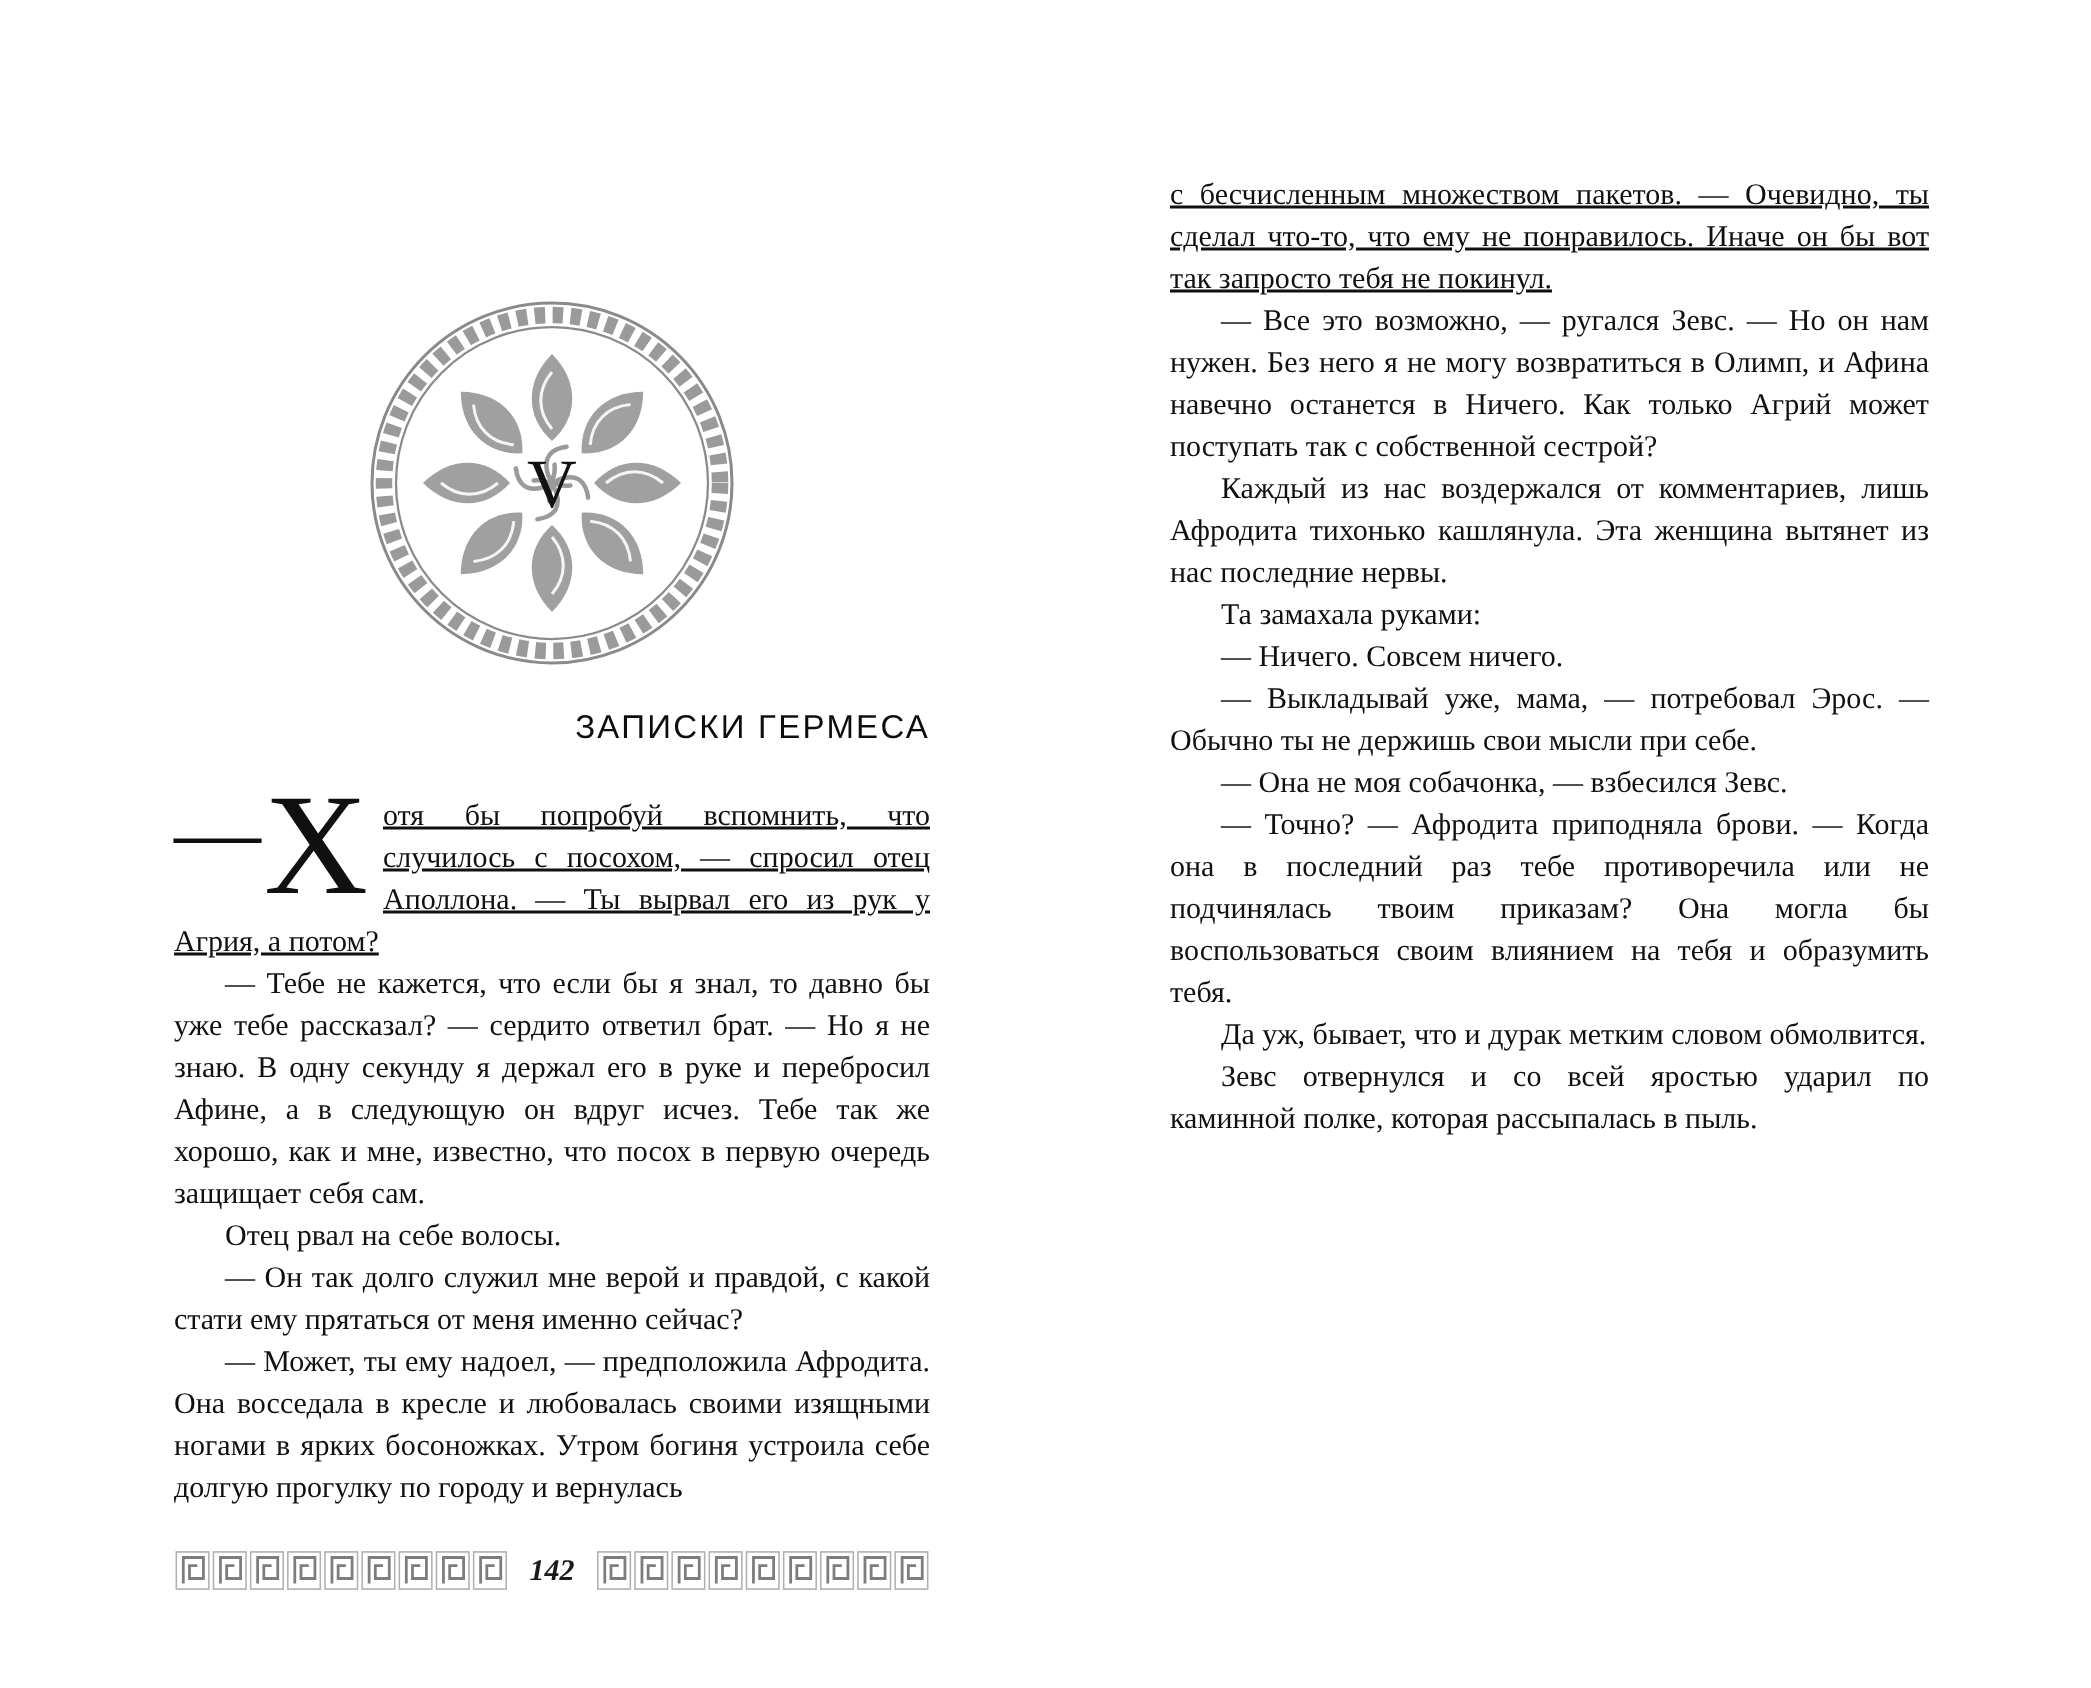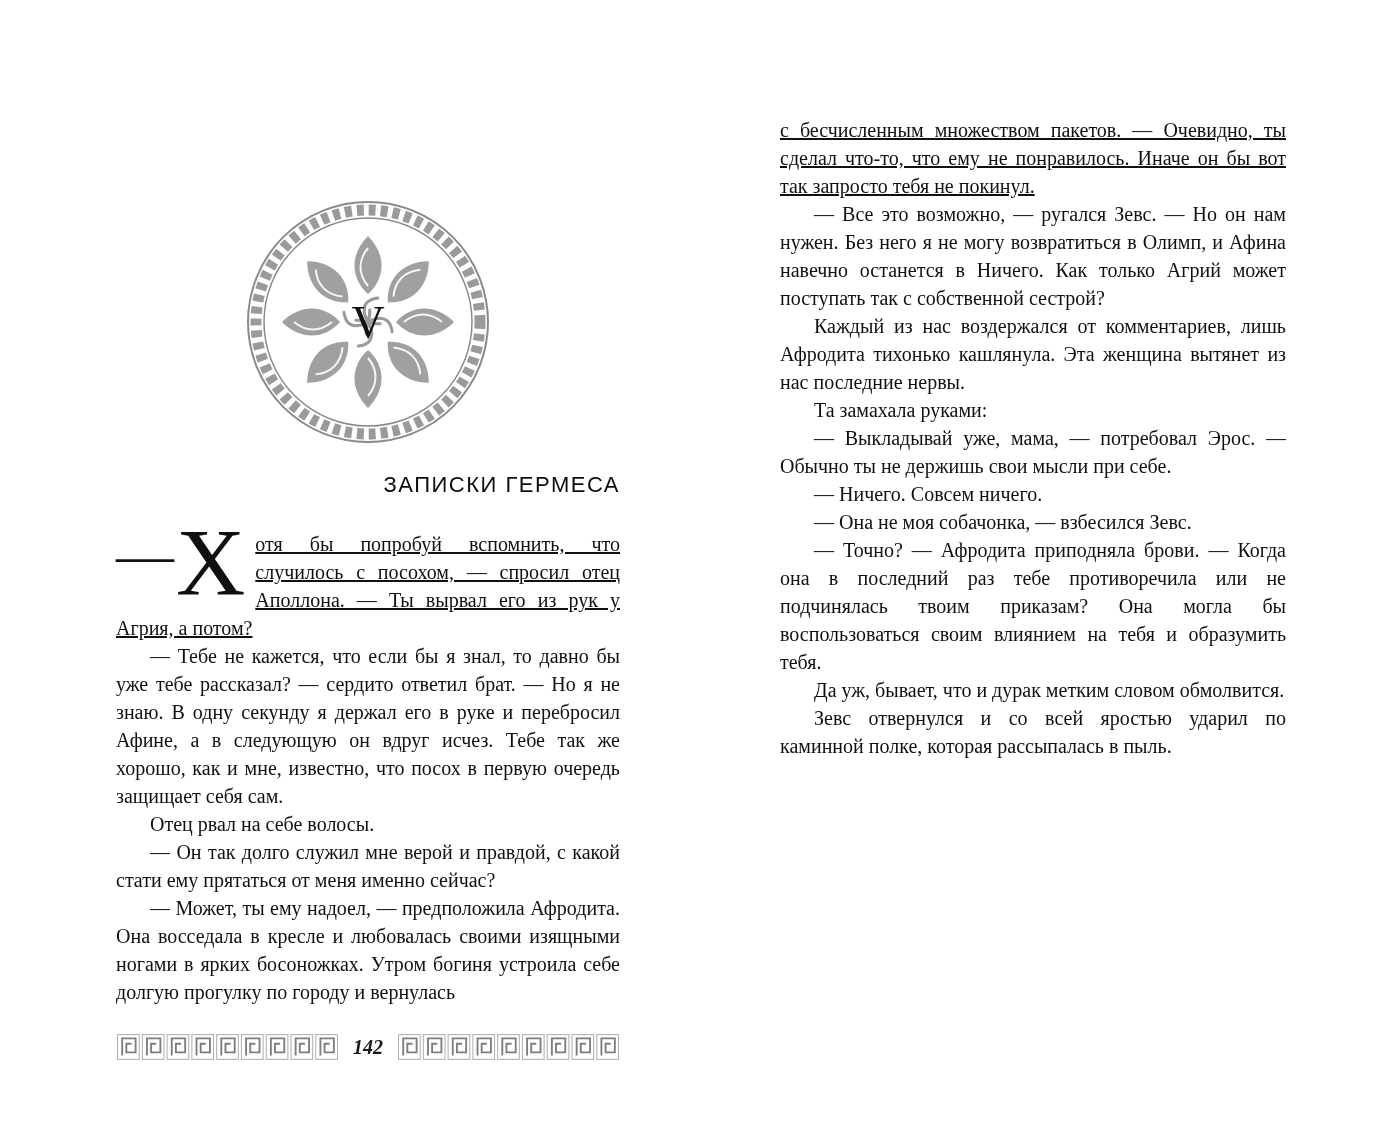--- a/index.html
+++ b/index.html
@@ -171,22 +171,22 @@
       <p>— Может, ты ему надоел, — предположила Афродита. Она восседала в кресле и любовалась своими изящными ногами в ярких босоножках. Утром богиня устроила себе долгую прогулку по городу и вернулась</p>
     </div>
   </div>
 
   <div class="col-right">
     <div class="body-text" style="margin-top:0">
       <p class="noindent">с бесчисленным множеством пакетов. — Очевидно, ты сделал что-то, что ему не понравилось. Иначе он бы вот так запросто тебя не покинул.</p>
       <p>— Все это возможно, — ругался Зевс. — Но он нам нужен. Без него я не могу возвратиться в Олимп, и Афина навечно останется в Ничего. Как только Агрий может поступать так с собственной сестрой?</p>
       <p>Каждый из нас воздержался от комментариев, лишь Афродита тихонько кашлянула. Эта женщина вытянет из нас последние нервы.</p>
       <p>Та замахала руками:</p>
+      <p>— Ничего. Совсем ничего.</p>
       <p>— Выкладывай уже, мама, — потребовал Эрос. — Обычно ты не держишь свои мысли при себе.</p>
-      <p>— Ничего. Совсем ничего.</p>
       <p>— Она не моя собачонка, — взбесился Зевс.</p>
       <p>— Точно? — Афродита приподняла брови. — Когда она в последний раз тебе противоречила или не подчинялась твоим приказам? Она могла бы воспользоваться своим влиянием на тебя и образумить тебя.</p>
       <p>Да уж, бывает, что и дурак метким словом обмолвится.</p>
       <p>Зевс отвернулся и со всей яростью ударил по каминной полке, которая рассыпалась в пыль.</p>
     </div>
   </div>
 
   <div class="footer">
     <div class="strip">
       <svg viewBox="0 0 216 26" preserveAspectRatio="none" aria-hidden="true">

